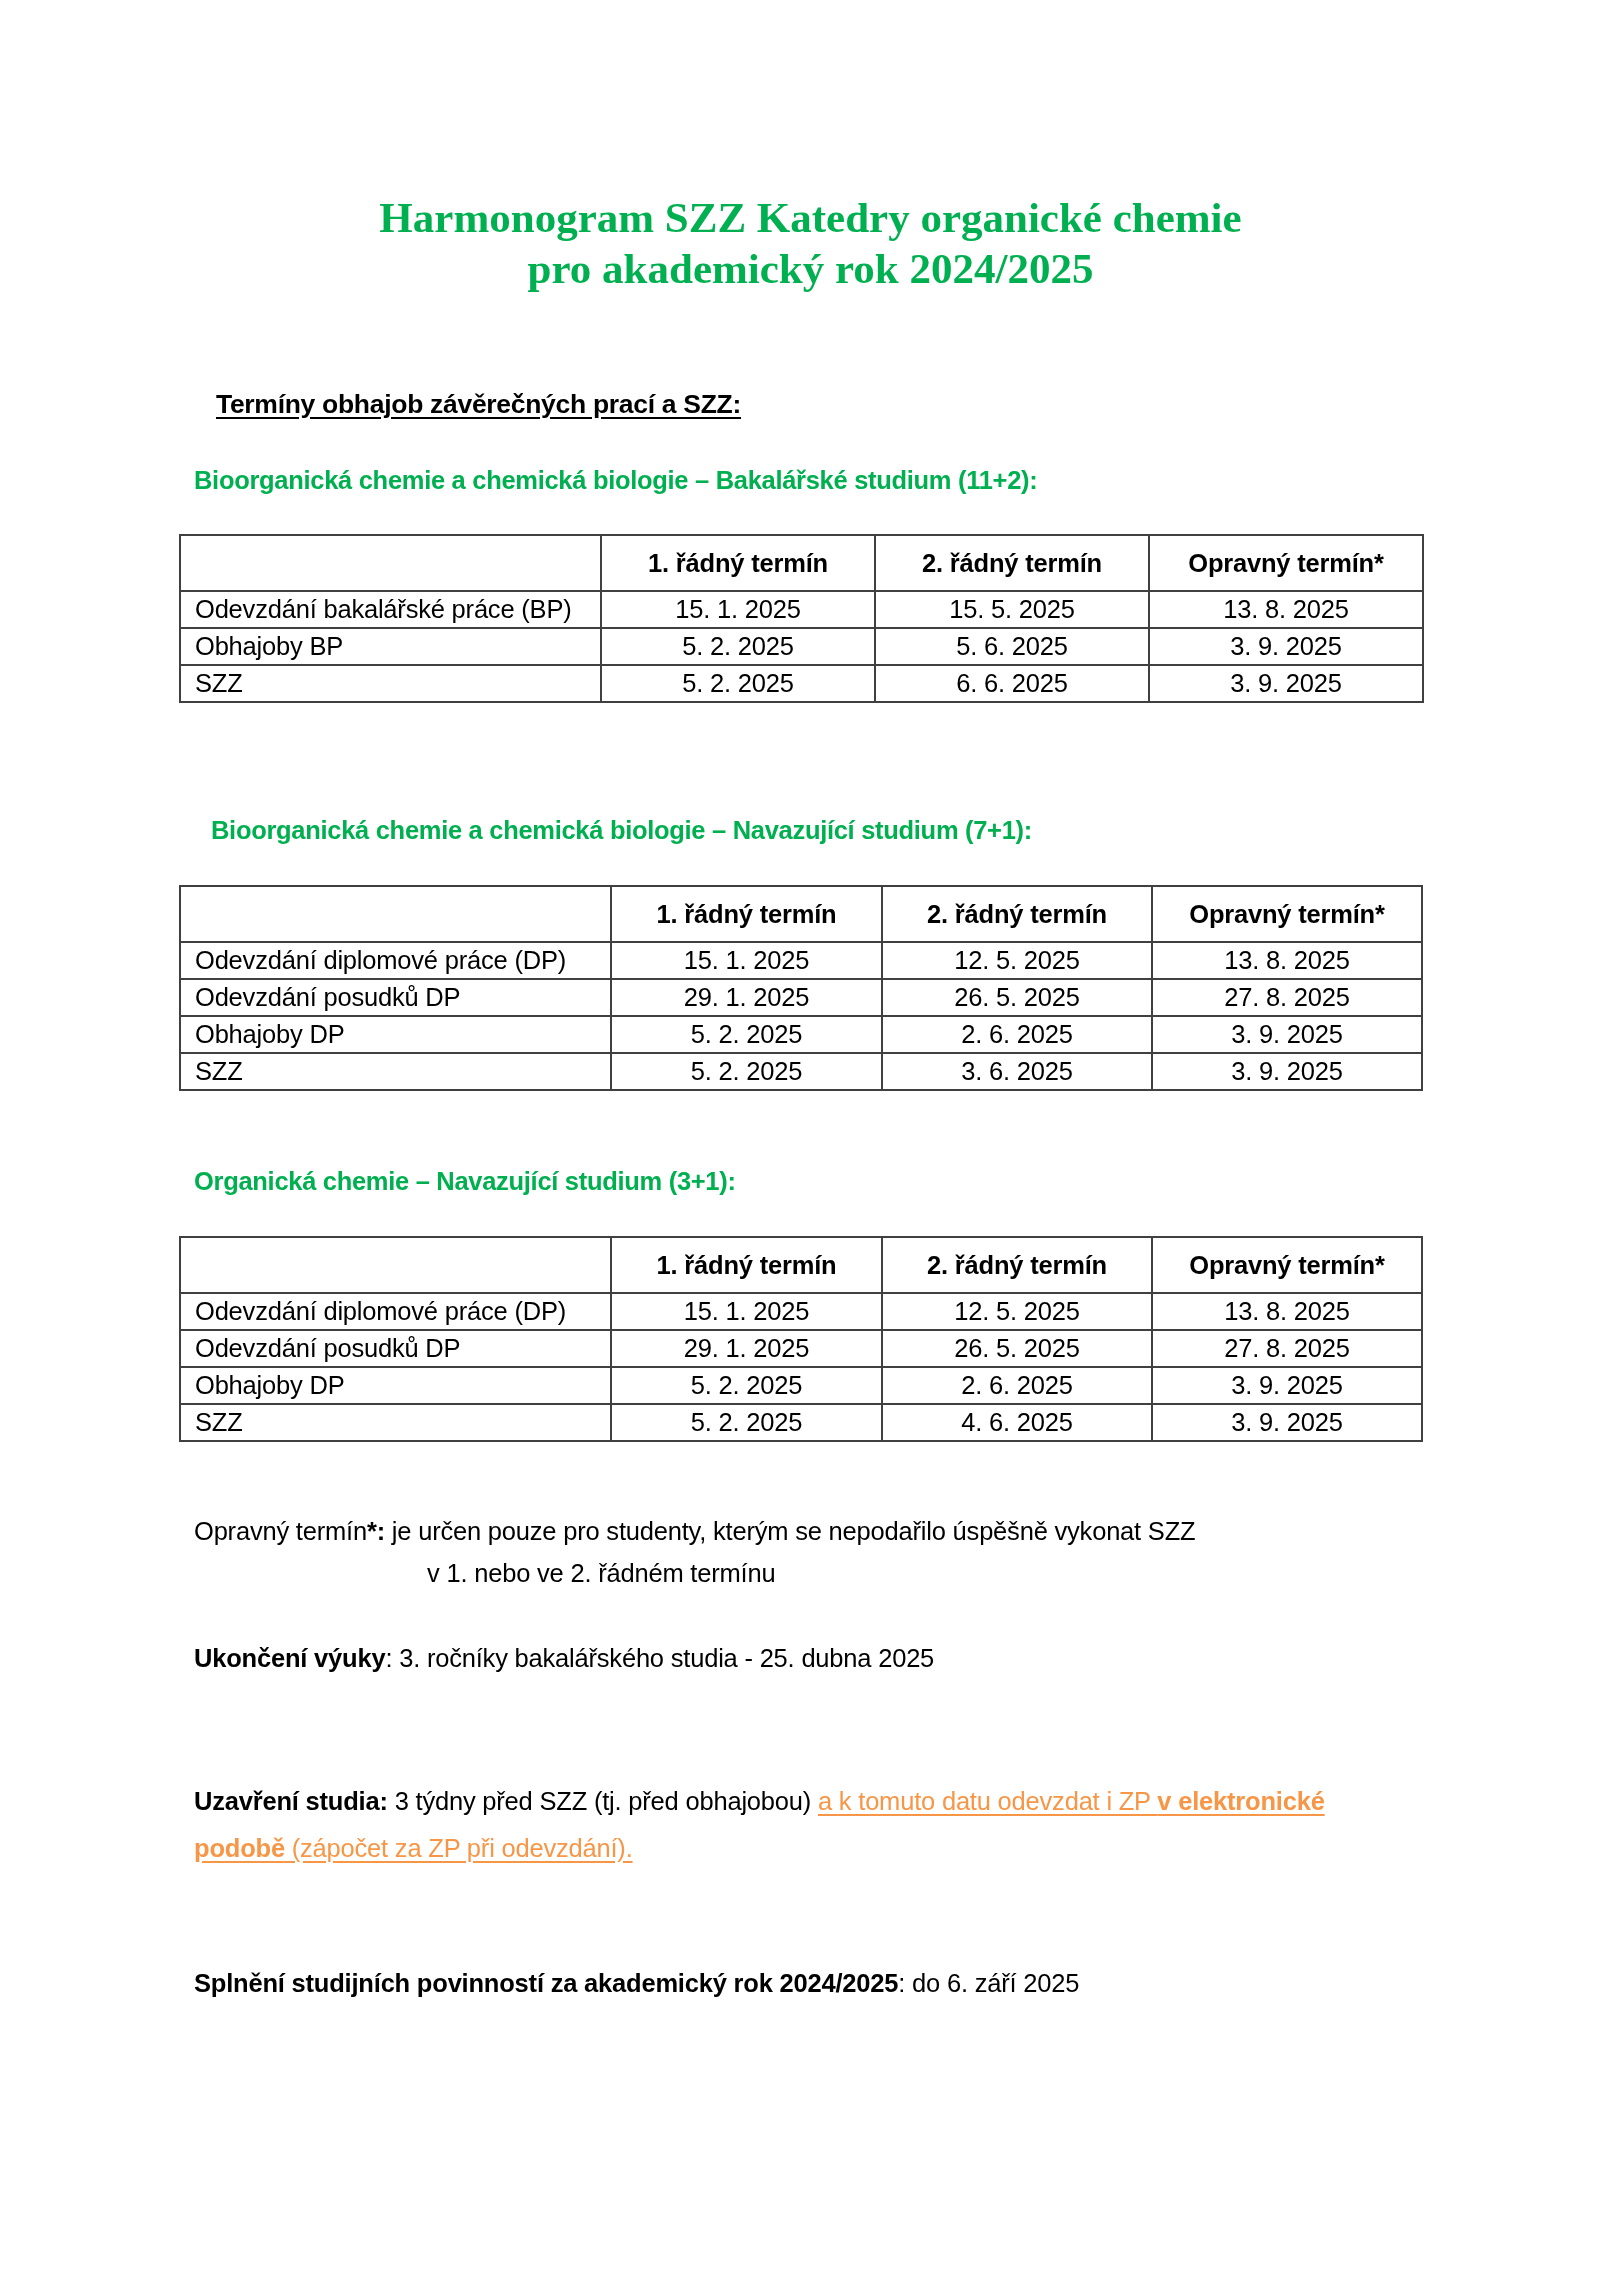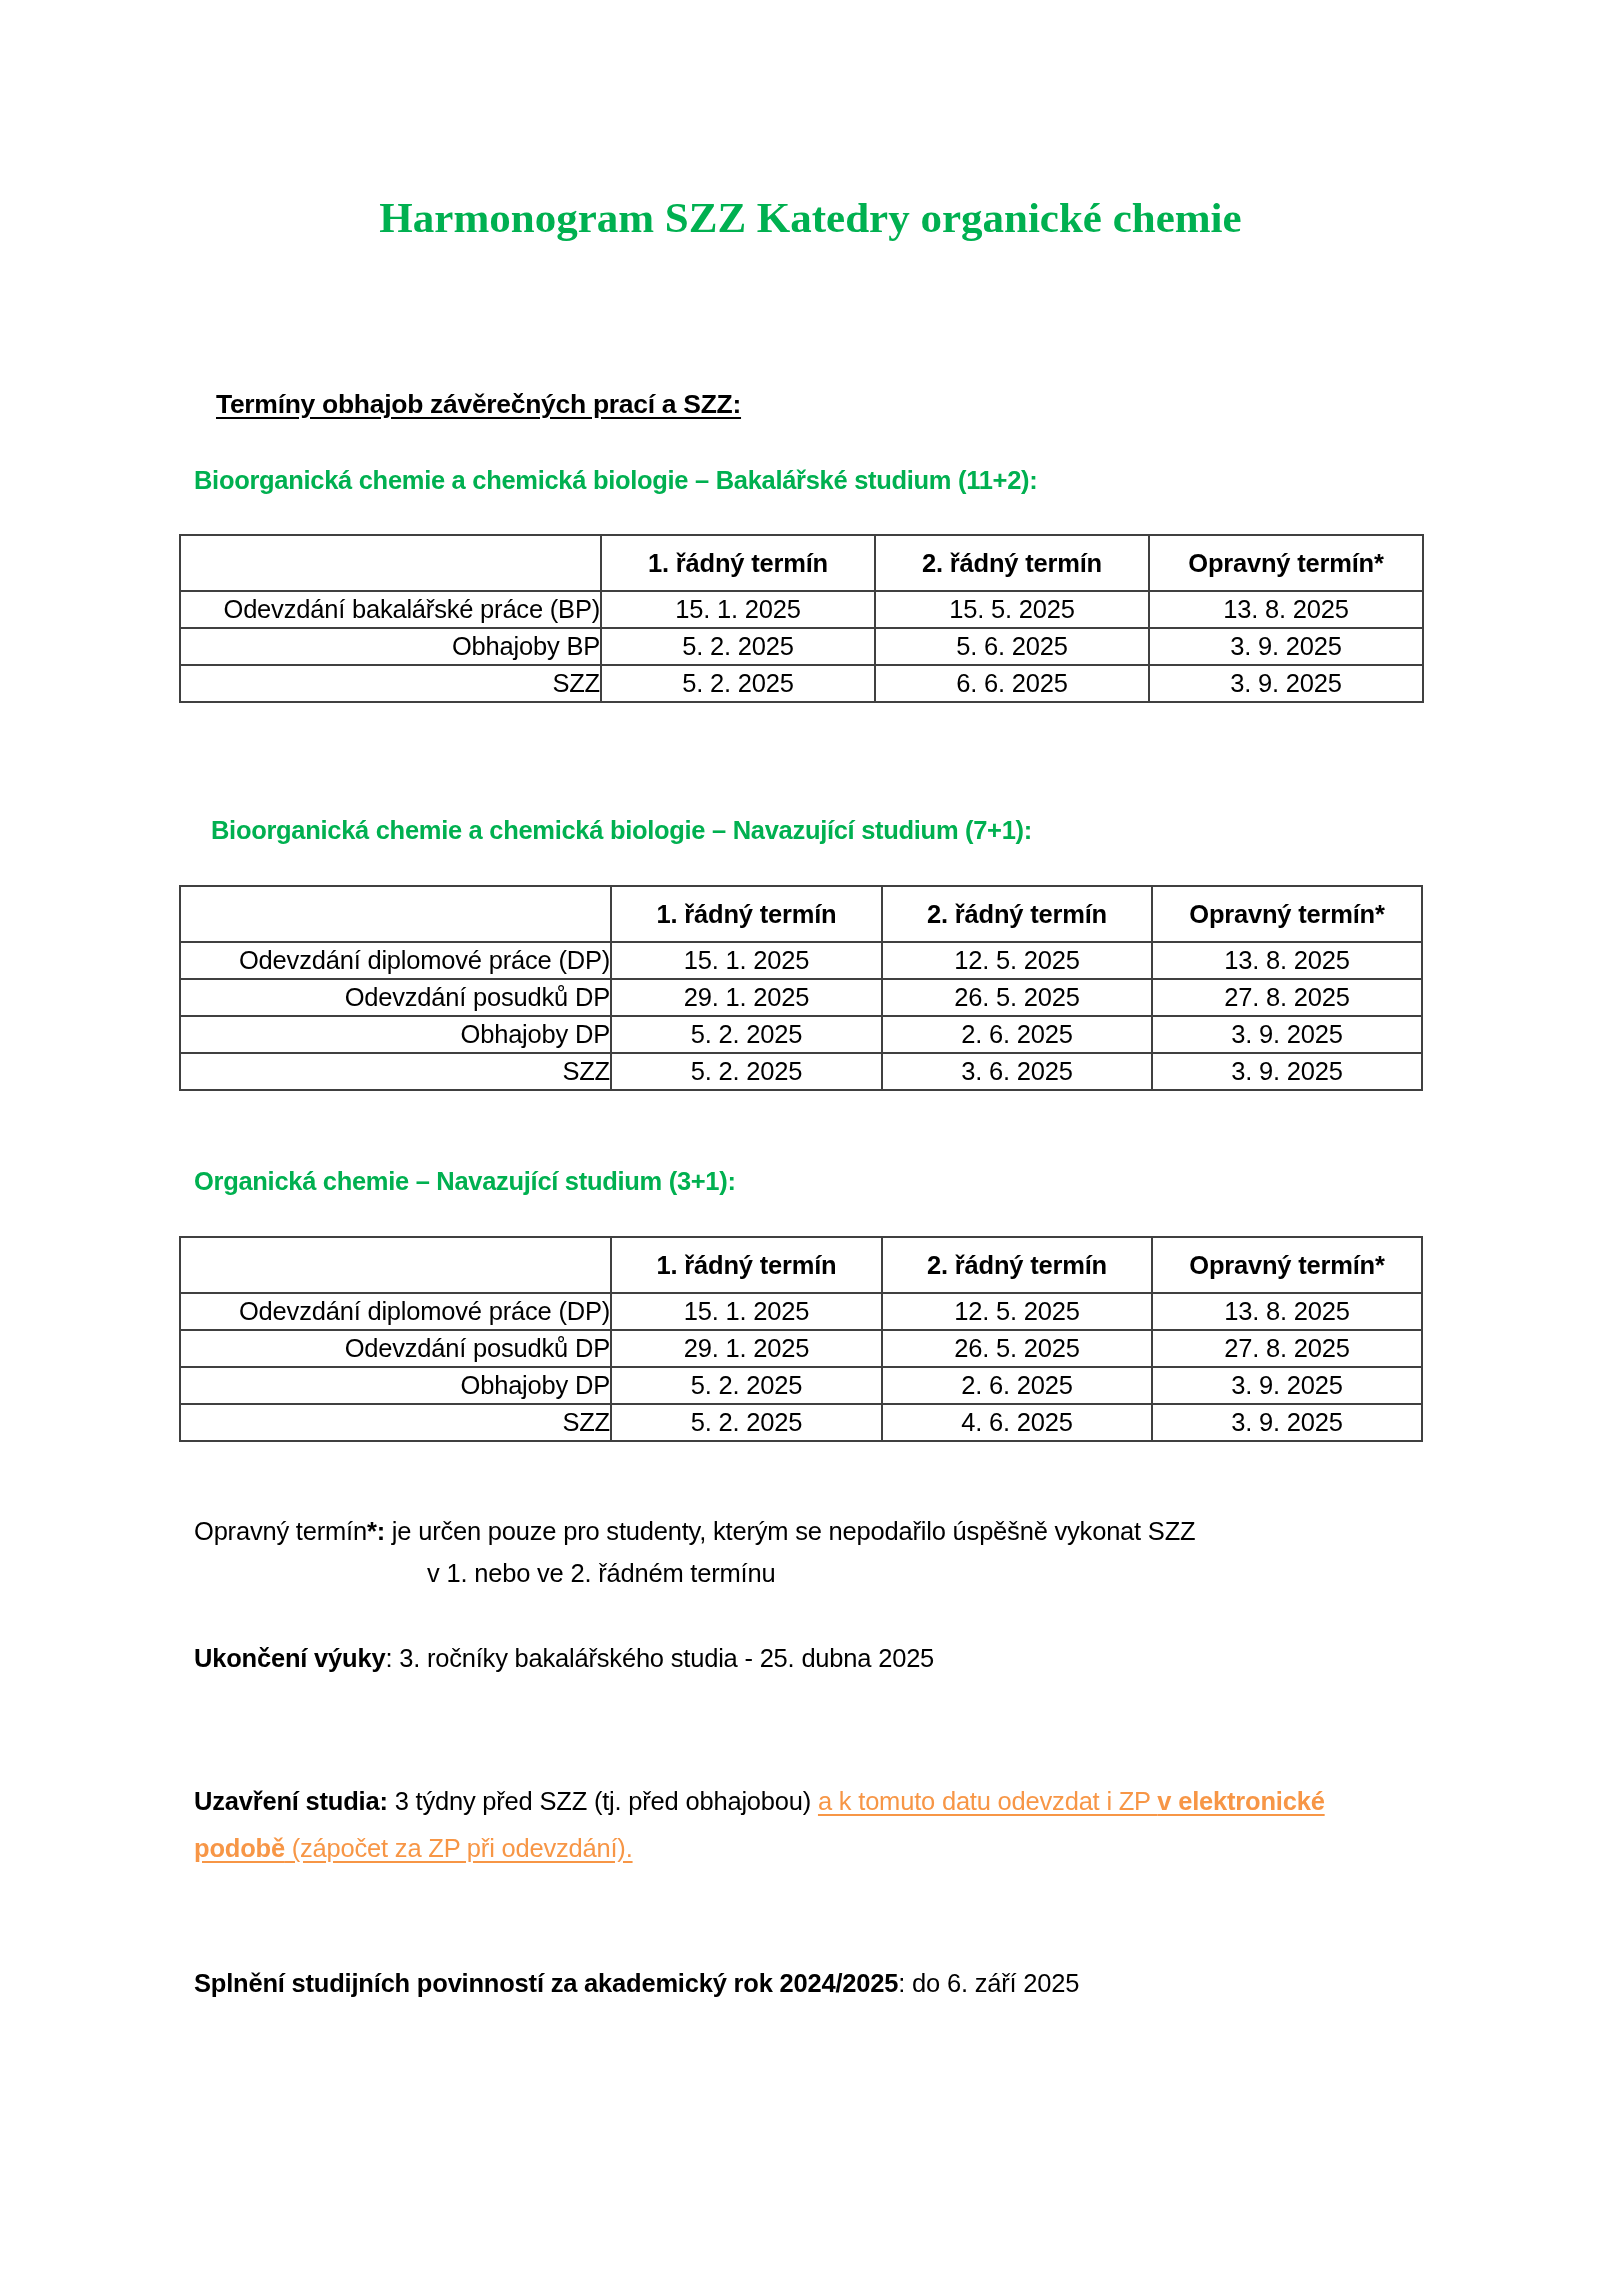--- a/index.html
+++ b/index.html
@@ -9,37 +9,38 @@
     .title { position: absolute; left: 0; width: 1621px; top: 192px; text-align: center;
              font-family: "Liberation Serif", "DejaVu Serif", serif; font-weight: bold;
              font-size: 43px; line-height: 51px; color: #00B050; }
     .title div { display: block; }
     .section-heading { position: absolute; left: 194px; top: 389px; font-size: 26.5px; font-weight: bold;
                        text-decoration: underline; text-underline-offset: 3.9px; letter-spacing: -0.3px; margin-left: 22px; }
     .subhead { position: absolute; left: 194px; font-size: 25.5px; font-weight: bold; color: #00B050; letter-spacing: -0.3px; }
     table.sched { position: absolute; left: 179px; border-collapse: collapse; font-size: 25.5px; letter-spacing: -0.2px; }
     table.sched td, table.sched th { border: 2px solid #404040; padding: 0; height: 35px; line-height: 35px; }
     table.sched thead th { height: 54px; font-weight: bold; text-align: center; }
-    table.sched td.label { text-align: right; padding-left: 20px; }
+    table.sched td.label { text-align: left; padding-left: 14px; }
     table.sched td.val { text-align: center; }
     .t1 col.c0 { width: 421px; } .t1 col.c1 { width: 274px; } .t1 col.c2 { width: 274px; } .t1 col.c3 { width: 274px; }
     .t2 col.c0 { width: 431px; } .t2 col.c1 { width: 271px; } .t2 col.c2 { width: 270px; } .t2 col.c3 { width: 270px; }
     .para { position: absolute; left: 194px; font-size: 25.5px; line-height: 37px; letter-spacing: -0.2px; }
     .b { font-weight: bold; }
     .orange { color: #F79646; text-decoration: underline; text-underline-offset: 3.9px; }
     .indent-v { position: absolute; left: 427px; font-size: 25.5px; letter-spacing: -0.2px; }
     .indent-2 { position: absolute; left: 402px; font-size: 25.5px; letter-spacing: -0.2px; }
   </style>
 </head>
 <body>
 
 <div class="page">
 
   <div class="title">
     <div>Harmonogram SZZ Katedry organické chemie</div>
+    <div>pro akademický rok 2024/2025</div>
   </div>
 
   <div class="section-heading">Termíny obhajob závěrečných prací  a  SZZ:</div>
 
   <div class="subhead" style="top:466px;">Bioorganická chemie a chemická biologie – Bakalářské studium (11+2):</div>
   <table class="sched t1" style="top:534px;">
     <colgroup>
         <col class="c0">
         <col class="c1">
         <col class="c2">

